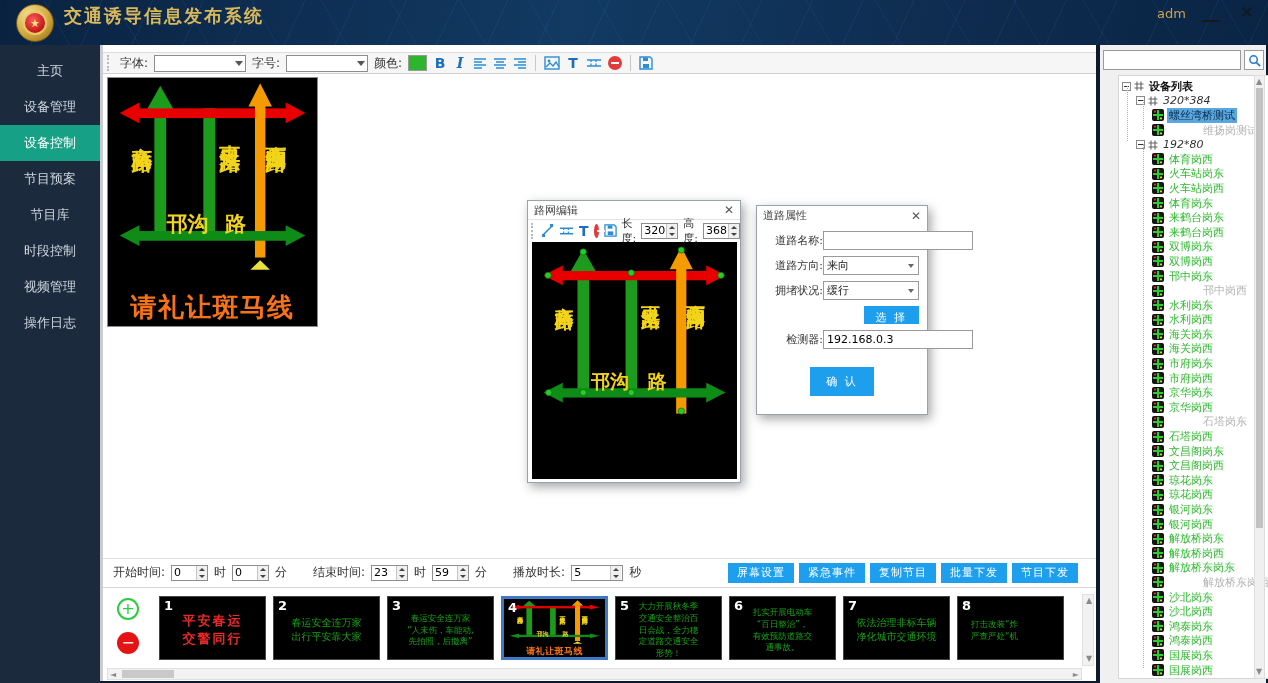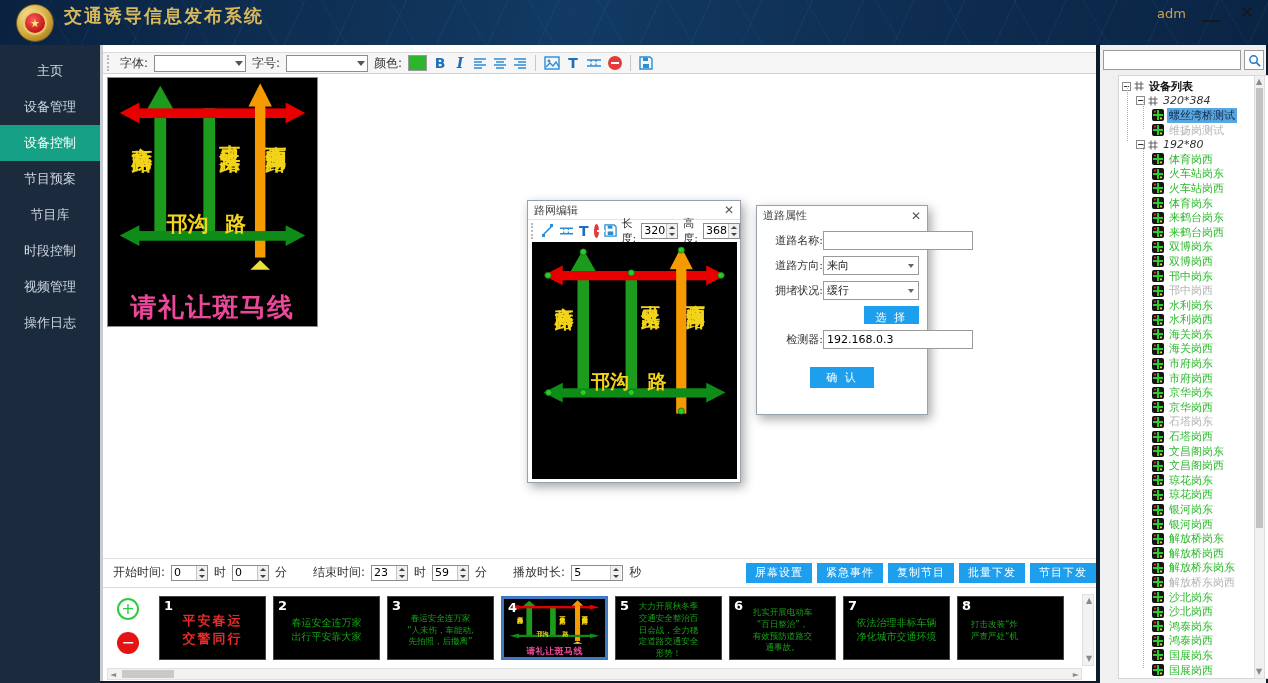--- a/index.html
+++ b/index.html
@@ -59,21 +59,21 @@
     border:1px solid #8c8c8c; }
 
   
   .sign-slot { position:relative; background:#000; overflow:hidden; }
   .sign-svg { position:absolute; inset:0; width:100%; height:100%; }
   .vlabel { position:absolute; writing-mode:vertical-lr; text-orientation:upright;
     color:#f2d41a; font-weight:bold; transform:translateX(-50%); letter-spacing:.12em;
     font-size:var(--lb,20px); line-height:1; }
   .hlabel { position:absolute; color:#f2d41a; font-weight:bold; transform:translateX(-50%);
     font-size:var(--lb,20px); line-height:1; }
-  .sign-msg { position:absolute; left:0; right:0; bottom:2.5%; text-align:center; color:#ec4899;
+  .sign-msg { position:absolute; left:0; right:0; bottom:2.5%; text-align:center; color:#f97316;
     font-weight:bold; font-size:var(--ms,26px); line-height:1; letter-spacing:.05em; }
   .sign-slot .dots { display:none; }
   .variant-editor .dots { display:inline; }
   .variant-editor .triangle, .variant-editor .sign-msg { display:none; }
   .sz-large { --lb:21px; --ms:26px; }
   .sz-editor { --lb:19px; --ms:24px; }
   .sz-thumb { --lb:6px; --ms:9px; }
 
   
   .dialog { position:absolute; background:#fff; border:1px solid #98a2ad;
@@ -100,27 +100,27 @@
   .prow .plabel { width:58px; text-align:right; color:#333; font-size:11px; flex:none; }
   .prow input, .prow .pselect { flex:1; height:19px; border:1px solid #9a9a9a; font-size:11px;
     padding-left:3px; font-family:inherit; background:#fff; }
   .pselect { display:flex; align-items:center; color:#222; position:relative; }
   .pselect .arr { position:absolute; right:4px; top:7px; width:0; height:0;
     border-left:3.5px solid transparent; border-right:3.5px solid transparent; border-top:4px solid #666; }
   .blue-btn { background:#1e9fee; color:#fff; border:0; font-size:11px; height:18px; padding:4px 12px;
     cursor:pointer; font-family:inherit; letter-spacing:2px; }
   #prop-select-row { justify-content:flex-end; }
   #prop-confirm-row { justify-content:center; margin-top:18px; }
-  #prop-confirm-row .blue-btn { height:21px; padding:0 16px; }
+  #prop-confirm-row .blue-btn { height:29px; padding:0 16px; }
 
   
   #control-row { position:absolute; left:0; top:513px; width:993px; height:28px; border-top:1px solid #e0e0e0;
     display:flex; align-items:center; gap:6px; padding-left:10px; color:#333; background:#fff; }
   #control-row .gap { width:14px; }
-  #action-btns { margin-left:auto; margin-right:0; display:flex; gap:5px;align-items:center; }
+  #action-btns { margin-left:auto; margin-right:18px; display:flex; gap:5px;align-items:center; }
   #action-btns .blue-btn { height:20px; padding:0 9px; letter-spacing:1px; }
 
   
   #thumb-panel { position:absolute; left:0; top:542px; width:993px; height:94px; background:#fff;
     border-top:1px solid #d8d8d8; }
   #add-btn { position:absolute; left:14px; top:10px; width:22px; height:22px; border-radius:50%;
     border:2px solid #2ecc40; color:#2ecc40; display:flex; align-items:center; justify-content:center;
     font-size:16px; cursor:pointer; background:#fff; line-height:1; }
   #del-btn { position:absolute; left:14px; top:44px; width:22px; height:22px; border-radius:50%;
     background:#e41414; color:#fff; display:flex; align-items:center; justify-content:center;
@@ -167,21 +167,21 @@
     margin-right:3px; flex:none; display:none; }
   .expander::after { content:''; position:absolute; left:1px; top:3px; width:5px; height:1px; background:#333; }
   .trow.type-root .expander, .trow.type-group .expander { display:inline-block; }
   .grp-icon { display:none; margin-right:3px; flex:none; }
   .trow.type-root .grp-icon, .trow.type-group .grp-icon { display:inline-flex; }
   .dev-icon { display:none; margin-right:3px; flex:none; }
   .trow:not(.type-root):not(.type-group) .dev-icon { display:inline-flex; }
   .tlabel { font-size:11px; color:#2db92d; padding:0 2px; }
   .trow.type-root .tlabel { color:#111; font-weight:bold; }
   .trow.type-group .tlabel { color:#333; }
-  .trow.state-offline .tlabel { color:#b3b3b3; }
+  .trow.state-offline .tlabel { color:#b3b3b3;margin-left:34px; }
   .trow.state-selected .tlabel { background:#5aa7e0; color:#0a2b4a; }
 
   svg { display:block; }
 </style>
 </head>
 <body>
 
 <div id="header">
   <div id="logo">
       <div class="inner">★</div>

